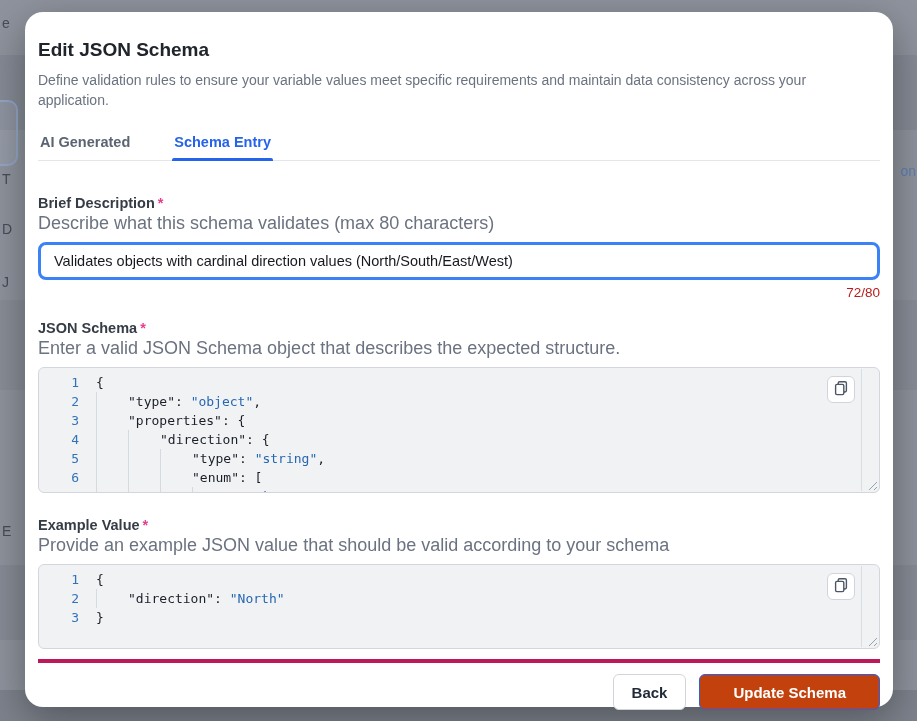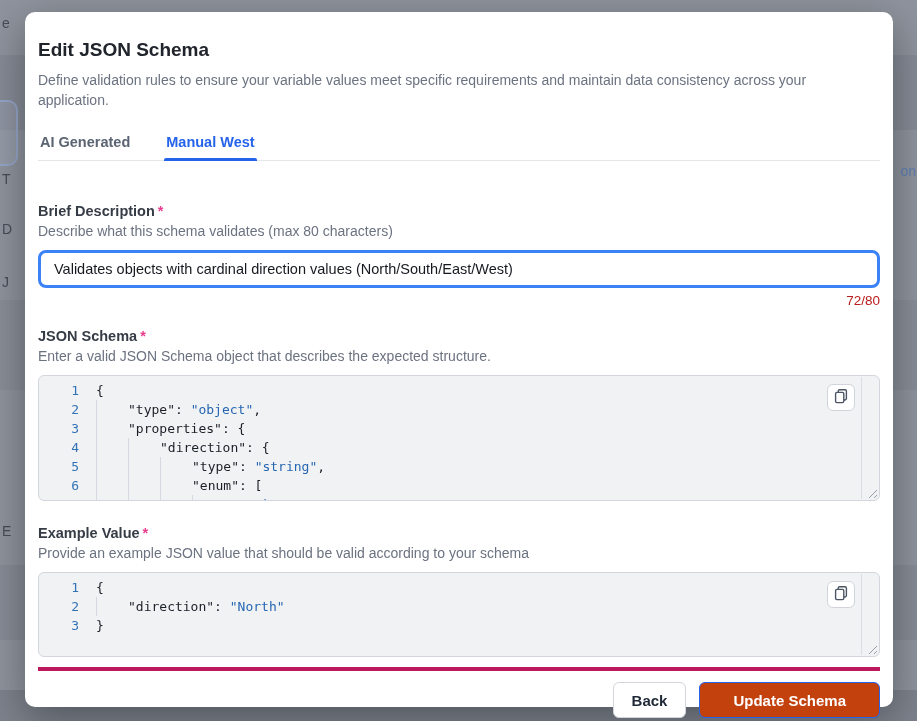--- a/index.html
+++ b/index.html
@@ -15,35 +15,35 @@
   .band.b3{top:565px;height:75px;background:#868b95;}
   .band.b4{top:690px;height:31px;background:#7d828c;}
   .frag-letter{position:absolute;left:2px;color:#474c56;font-size:14px;font-weight:500;}
   .frag-box{position:absolute;left:-22px;top:100px;width:36px;height:62px;
             border:2px solid rgba(148,168,205,.85);border-radius:10px;
             background:rgba(170,180,200,.25);}
   .frag-right{position:absolute;right:1px;top:163px;color:#5d7fb2;font-size:14px;}
 
   
   .modal{position:absolute;left:25px;top:12px;width:868px;height:695px;
-         background:#ffffff;border-radius:10px;box-shadow:0 12px 40px rgba(0,0,0,.35);
+         background:#ffffff;border-radius:18px;box-shadow:0 12px 40px rgba(0,0,0,.35);
          box-sizing:border-box;padding:26px 13px 11px 13px;display:flex;flex-direction:column;}
   .modal h1{margin:0 0 8px 0;font-size:19px;line-height:24px;font-weight:700;color:#20242b;}
   .subtitle{margin:0 0 24px 0;font-size:14px;line-height:20px;color:#6b7280;}
 
-  .tabs{display:flex;gap:32px;border-bottom:1px solid #e4e7ea;margin-bottom:40px;}
+  .tabs{display:flex;gap:40px;border-bottom:1px solid #e4e7ea;margin-bottom:32px;}
   .tab{background:none;border:none;padding:0 2px 10px 2px;margin:0;cursor:pointer;
        font-family:inherit;font-size:14.5px;font-weight:600;color:#5b6472;position:relative;}
   .tab.active{color:#2563eb;}
   .tab.active::after{content:"";position:absolute;left:0;right:0;bottom:-1px;height:3px;
        background:#2563eb;border-radius:2px 2px 0 0;}
 
   .field-label{font-size:14.5px;line-height:20px;font-weight:700;color:#363c46;}
   .req{color:#e83e8c;font-weight:700;margin-left:3px;}
-  .helper{font-size:14px;line-height:20px;color:#6b7280;margin:0 0 9px 0;}
+  .helper{font-size:18px;line-height:20px;color:#6b7280;margin:0 0 9px 0;}
 
   .text-input{display:block;width:100%;box-sizing:border-box;height:38px;
        border:3px solid #3b82f6;border-radius:8px;padding:0 13px;
        font-family:inherit;font-size:14.5px;color:#16191f;background:#fff;outline:none;}
   .char-count{text-align:right;font-size:13.5px;color:#b91c1c;margin:5px 0 18px 0;}
 
   .editor{position:relative;border:1px solid #d3d7dd;border-radius:6px;background:#f0f2f4;
           overflow:hidden;box-sizing:border-box;
           font-family:"DejaVu Sans Mono","Liberation Mono",monospace;font-size:13px;}
   .editor.schema{height:126px;margin-bottom:22px;}
@@ -90,21 +90,21 @@
     <span class="frag-right">on</span>
   </div>
 
   <div class="modal">
 
     <h1>Edit JSON Schema</h1>
     <p class="subtitle">Define validation rules to ensure your variable values meet specific requirements and maintain data consistency across your application.</p>
 
     <div class="tabs">
       <button class="tab">AI Generated</button>
-      <button class="tab active">Manual West</button>
+      <button class="tab active">Schema Entry</button>
     </div>
 
     <div>
       <div class="field-label">
         <span>Brief Description</span><span class="req">*</span>
       </div>
       <p class="helper">Describe what this schema validates (max 80 characters)</p>
       <input class="text-input" type="text" value="Validates objects with cardinal direction values (North/South/East/West)" style="">
       <div class="char-count">72/80</div>
     </div>

